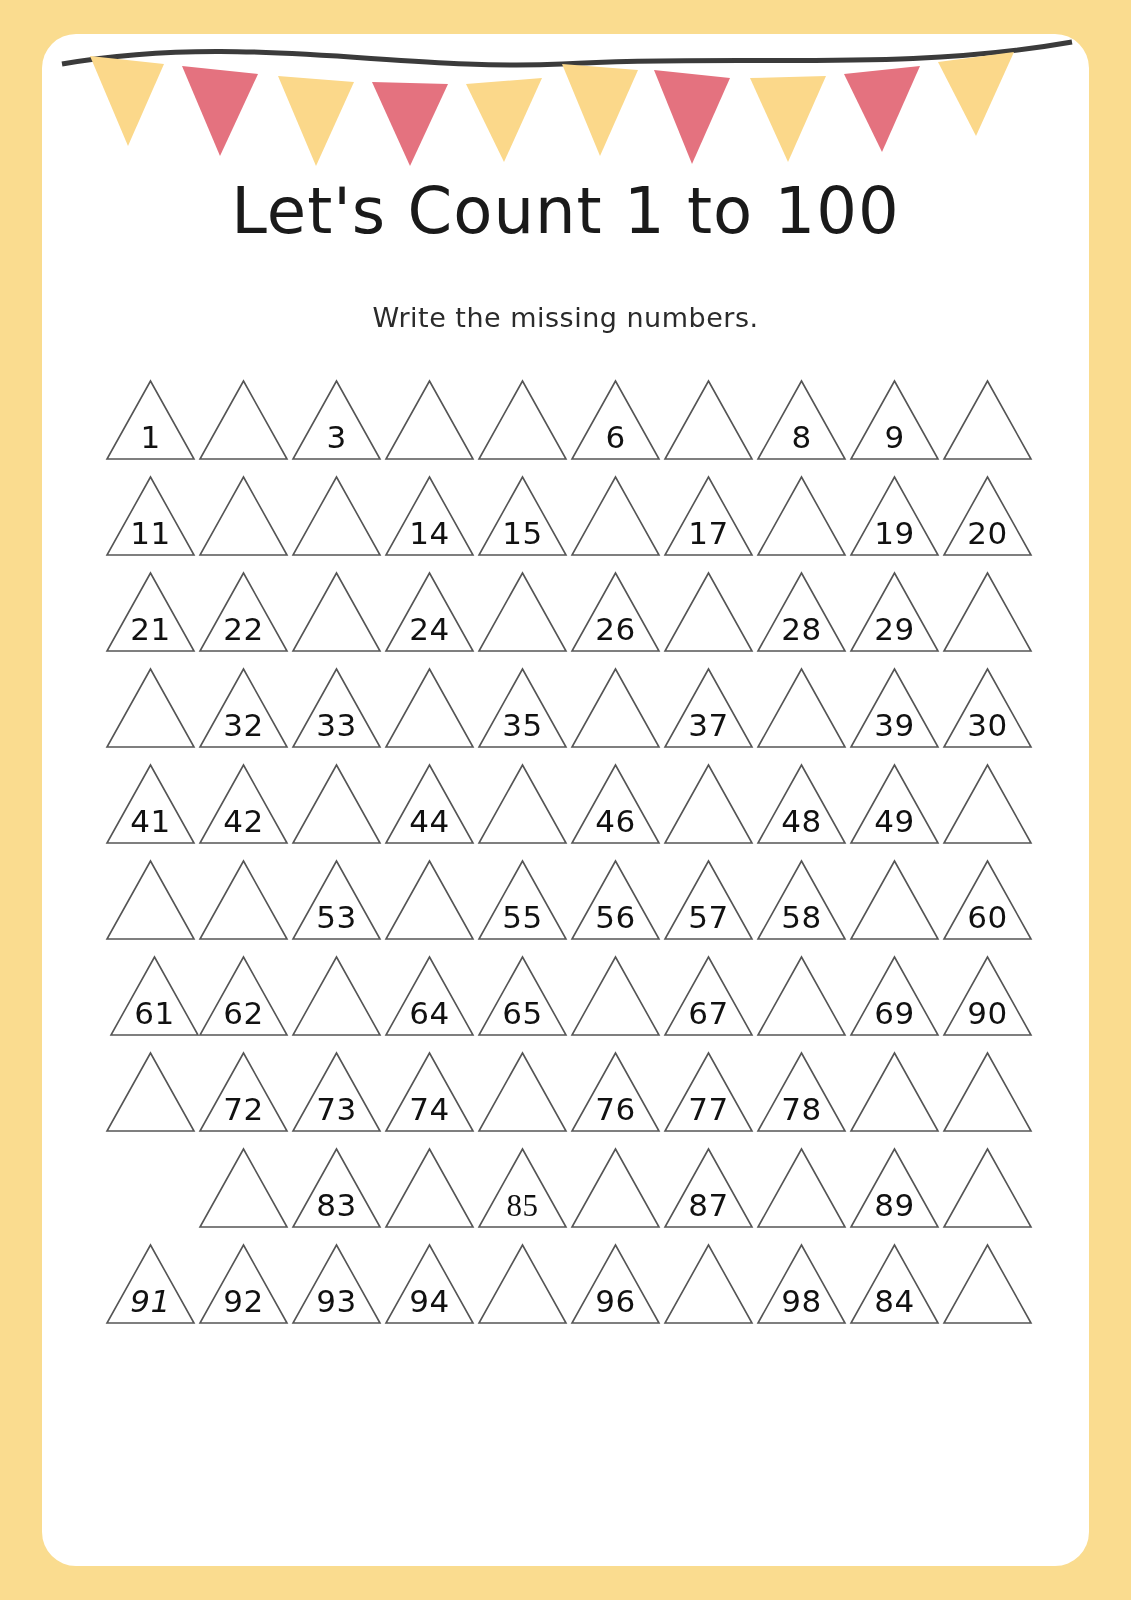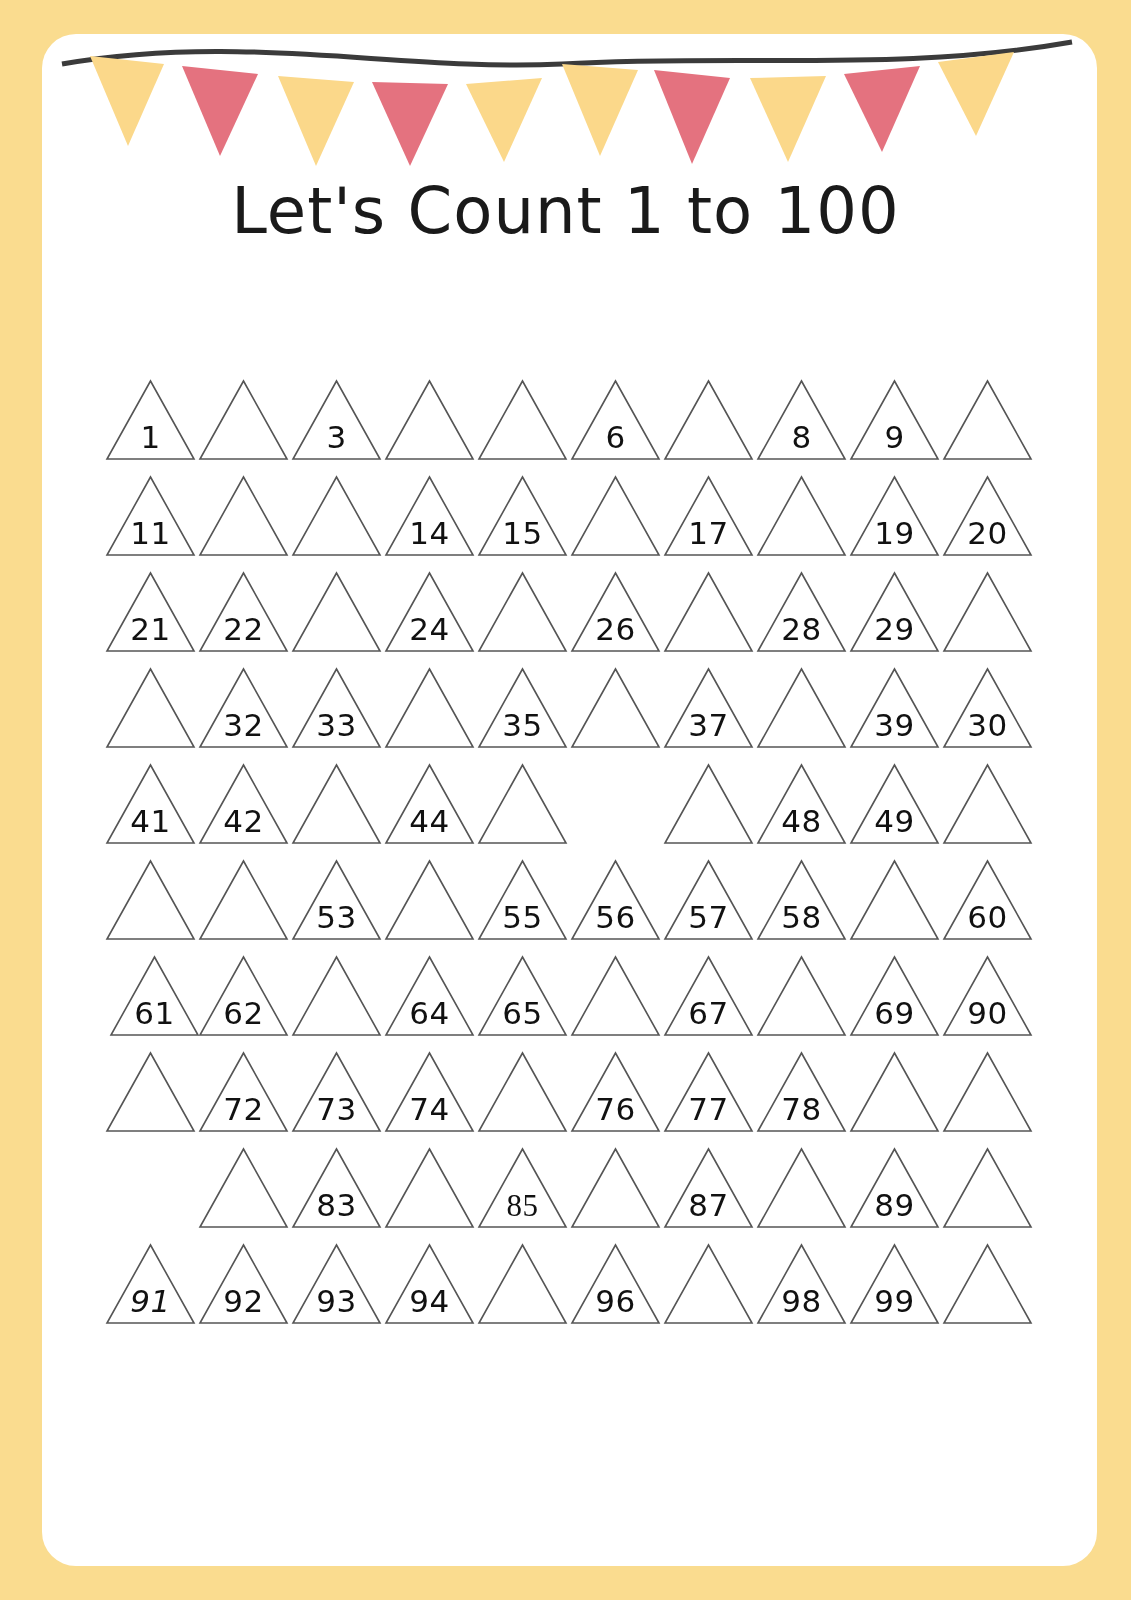--- a/index.html
+++ b/index.html
@@ -15,21 +15,20 @@
   }
   .page {
     position: absolute;
     left: 42px;
     top: 34px;
     width: 1047px;
     height: 1532px;
     background: #ffffff;
     border-radius: 34px;
     overflow: hidden;
-    padding-left: 8px;
   }
   
   .bunting {
     position: absolute;
     left: 0;
     top: 0;
     width: 1047px;
     height: 180px;
   }
   
@@ -107,20 +106,21 @@
 
       <polygon points="520,30 596,36 558,122" fill="#fbd88a"></polygon>
       <polygon points="612,36 688,44 650,130" fill="#e4727f"></polygon>
       <polygon points="708,44 784,42 746,128" fill="#fbd88a"></polygon>
       <polygon points="802,40 878,32 840,118" fill="#e4727f"></polygon>
       <polygon points="896,28 972,18 934,102" fill="#fbd88a"></polygon>
     </svg>
   </div>
 
   <div class="title">Let's Count 1 to 100</div>
+  <div class="subtitle">Write the missing numbers.</div>
 
   <div class="grid" id="grid">
       <div class="row">
         <div class="cell" style="left: 0px;">
           <svg width="93" height="84" viewBox="0 0 93 84">
             <polygon points="46.5,3 90,81 3,81" fill="none" stroke="#555555" stroke-width="1.6"></polygon>
           </svg>
           <div class="num">1</div>
         </div>
         <div class="cell" style="left: 93px;">
@@ -388,20 +388,26 @@
             <polygon points="46.5,3 90,81 3,81" fill="none" stroke="#555555" stroke-width="1.6"></polygon>
           </svg>
           <div class="num">44</div>
         </div>
         <div class="cell" style="left: 372px;">
           <svg width="93" height="84" viewBox="0 0 93 84">
             <polygon points="46.5,3 90,81 3,81" fill="none" stroke="#555555" stroke-width="1.6"></polygon>
           </svg>
           <div class="num"></div>
         </div>
+        <div class="cell" style="left: 465px;">
+          <svg width="93" height="84" viewBox="0 0 93 84">
+            <polygon points="46.5,3 90,81 3,81" fill="none" stroke="#555555" stroke-width="1.6"></polygon>
+          </svg>
+          <div class="num">46</div>
+        </div>
         <div class="cell" style="left: 558px;">
           <svg width="93" height="84" viewBox="0 0 93 84">
             <polygon points="46.5,3 90,81 3,81" fill="none" stroke="#555555" stroke-width="1.6"></polygon>
           </svg>
           <div class="num"></div>
         </div>
         <div class="cell" style="left: 651px;">
           <svg width="93" height="84" viewBox="0 0 93 84">
             <polygon points="46.5,3 90,81 3,81" fill="none" stroke="#555555" stroke-width="1.6"></polygon>
           </svg>
@@ -708,21 +714,21 @@
         <div class="cell" style="left: 651px;">
           <svg width="93" height="84" viewBox="0 0 93 84">
             <polygon points="46.5,3 90,81 3,81" fill="none" stroke="#555555" stroke-width="1.6"></polygon>
           </svg>
           <div class="num">98</div>
         </div>
         <div class="cell" style="left: 744px;">
           <svg width="93" height="84" viewBox="0 0 93 84">
             <polygon points="46.5,3 90,81 3,81" fill="none" stroke="#555555" stroke-width="1.6"></polygon>
           </svg>
-          <div class="num">99</div>
+          <div class="num">84</div>
         </div>
         <div class="cell" style="left: 837px;">
           <svg width="93" height="84" viewBox="0 0 93 84">
             <polygon points="46.5,3 90,81 3,81" fill="none" stroke="#555555" stroke-width="1.6"></polygon>
           </svg>
           <div class="num"></div>
         </div>
       </div>
     </div>
 </div>

